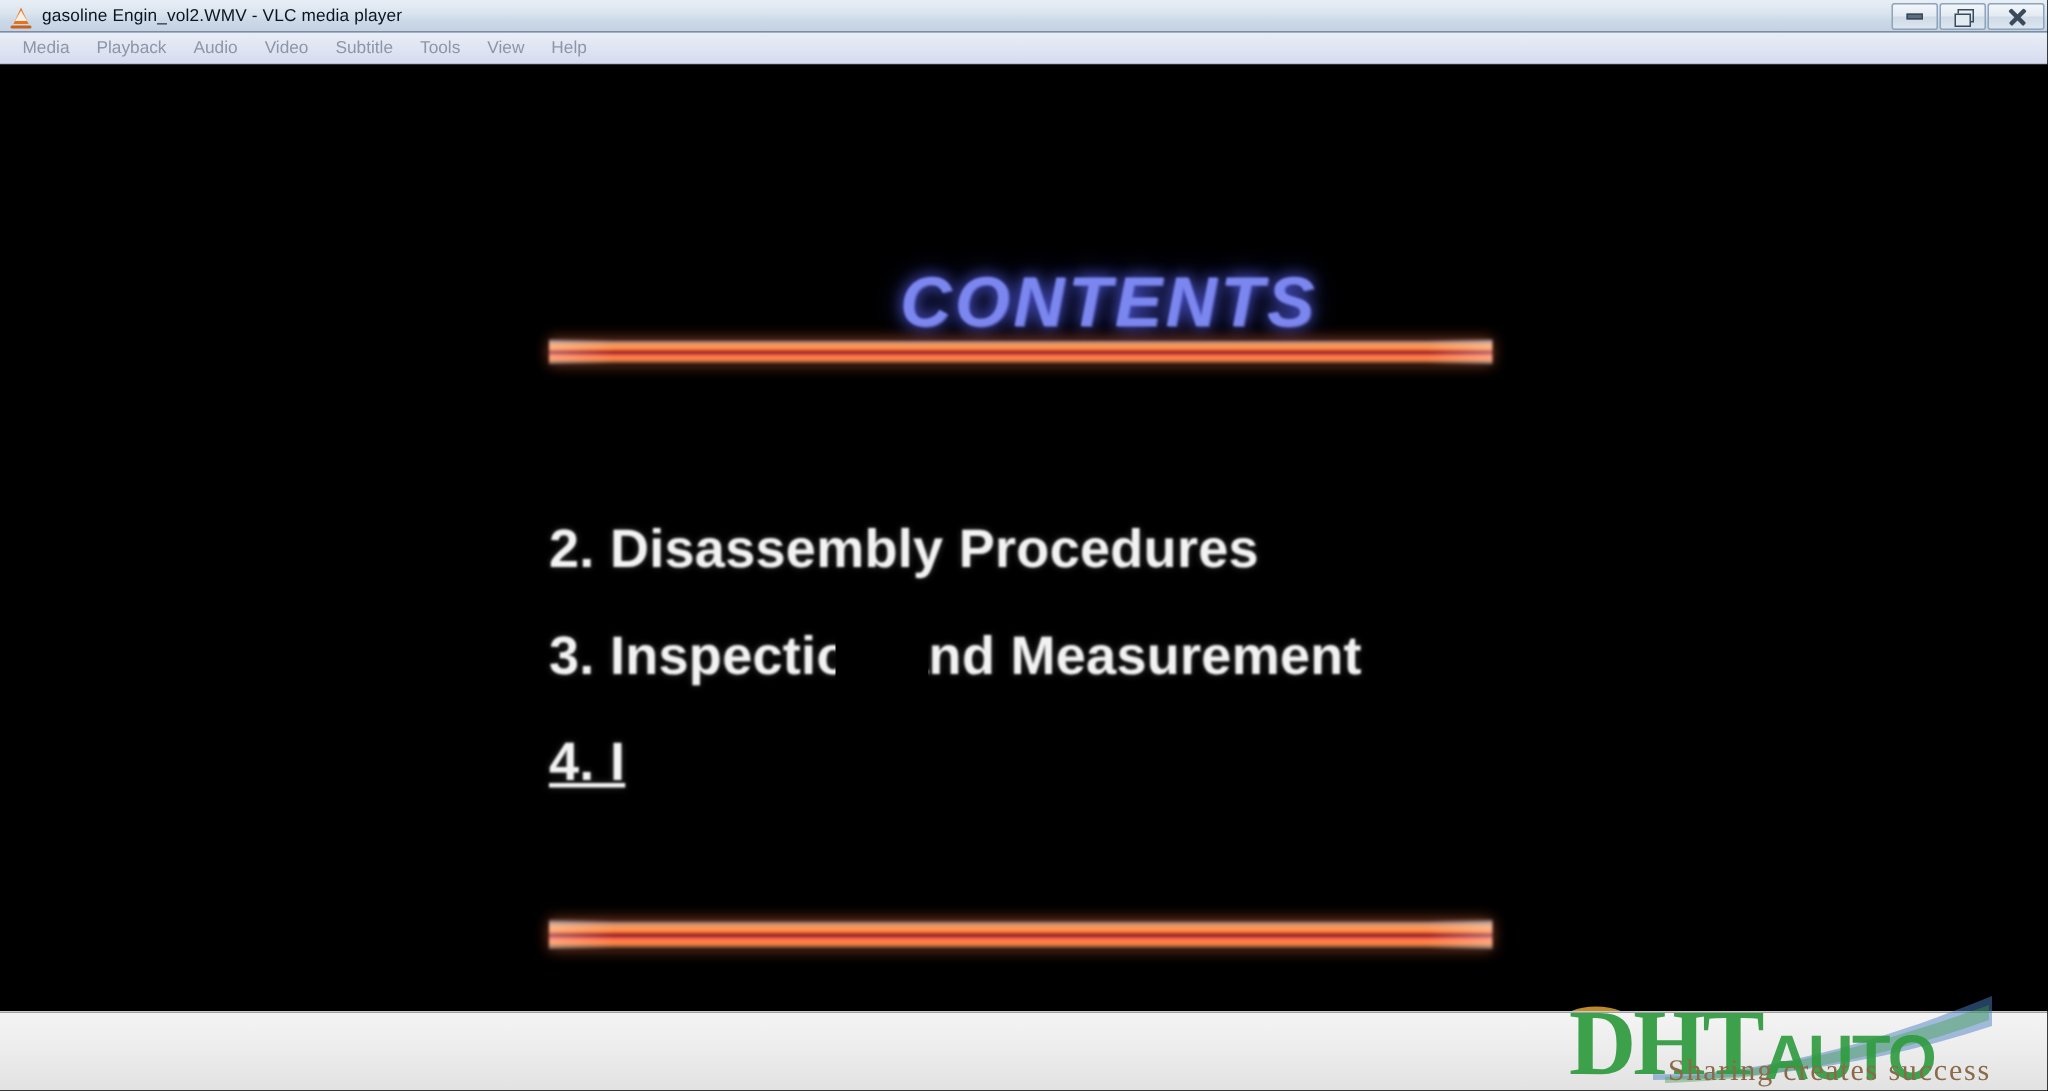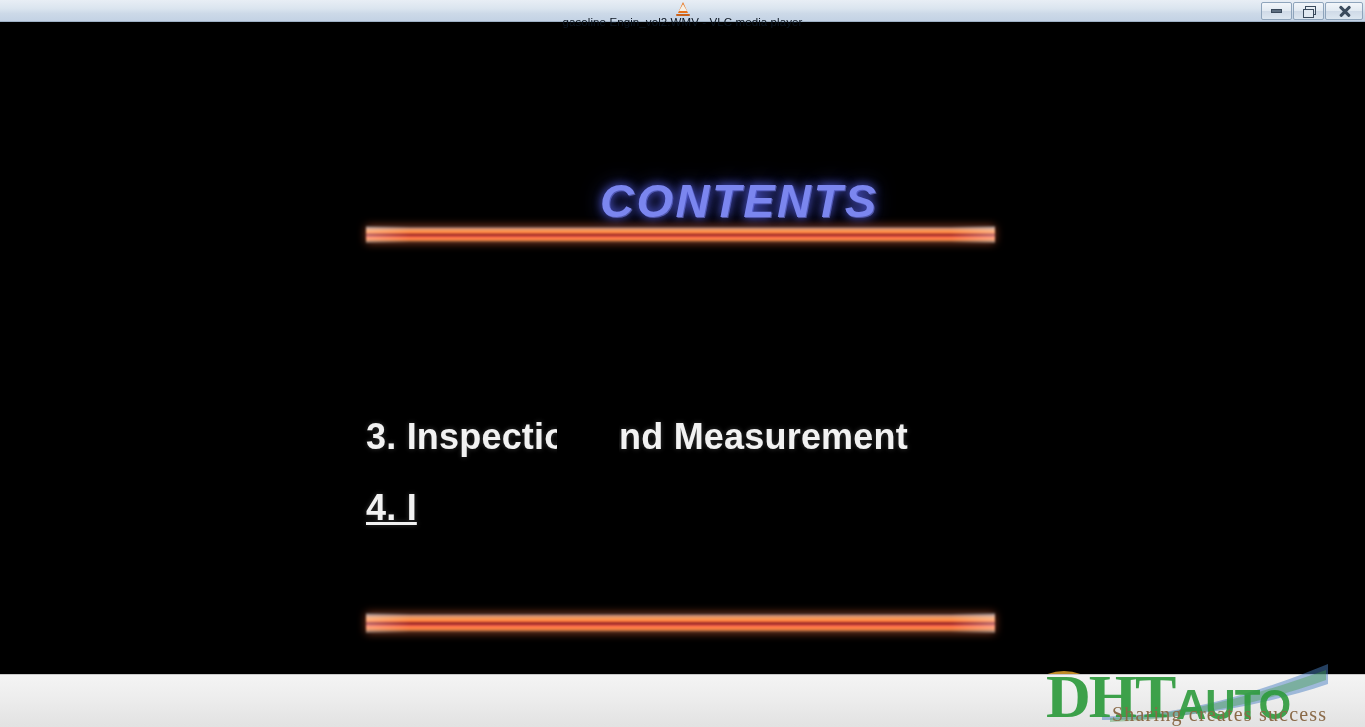--- a/index.html
+++ b/index.html
@@ -7,21 +7,21 @@
               font-family:"Liberation Sans", sans-serif; }
 
   
   #app { position:relative; width:1365px; height:727px; background:#000; }
 
   
   .titlebar{
     position:absolute; left:0; top:0; width:1365px; height:22px;
     background:linear-gradient(to bottom,#e8eef5 0%,#dbe5ef 40%,#ccd9e8 65%,#c3d2e4 100%);
     border-bottom:1px solid #9fb2c6;
-    display:flex; align-items:center;flex-direction:column;
+    display:flex; align-items:center;
   }
   .tb-icon{ width:16px;height:16px;margin-left:6px;margin-right:6px;position:relative;flex:0 0 auto;}
   .tb-icon .cone{
     position:absolute; left:3px; top:2px; width:0;height:0;
     border-left:5px solid transparent;border-right:5px solid transparent;
     border-bottom:11px solid #e8721a;
   }
   .tb-icon .cone2{
     position:absolute; left:4px; top:4px; width:0;height:0;
     border-left:4px solid transparent;border-right:4px solid transparent;
@@ -184,28 +184,39 @@
       </div>
       <div class="wbtn">
         <span class="gl-max"></span>
       </div>
       <div class="wbtn close">
         <span class="gl-close"></span>
       </div>
     </div>
   </div>
 
+  <div class="menubar">
+    <div class="menuitem">Media</div>
+    <div class="menuitem">Playback</div>
+    <div class="menuitem">Audio</div>
+    <div class="menuitem">Video</div>
+    <div class="menuitem">Subtitle</div>
+    <div class="menuitem">Tools</div>
+    <div class="menuitem">View</div>
+    <div class="menuitem">Help</div>
+  </div>
 
   <div class="video">
     <div class="slide">
 
       <div class="contents-title">CONTENTS</div>
 
       <div class="rule top"></div>
 
+      <div class="citem i2">2. Disassembly Procedures</div>
       <div class="citem i3">3. Inspection and Measurement</div>
       <div class="occluder"></div>
       <div class="citem i4">4. I</div>
 
       <div class="rule bottom"></div>
     </div>
 
     <div class="wm-circle">
       
     </div>

